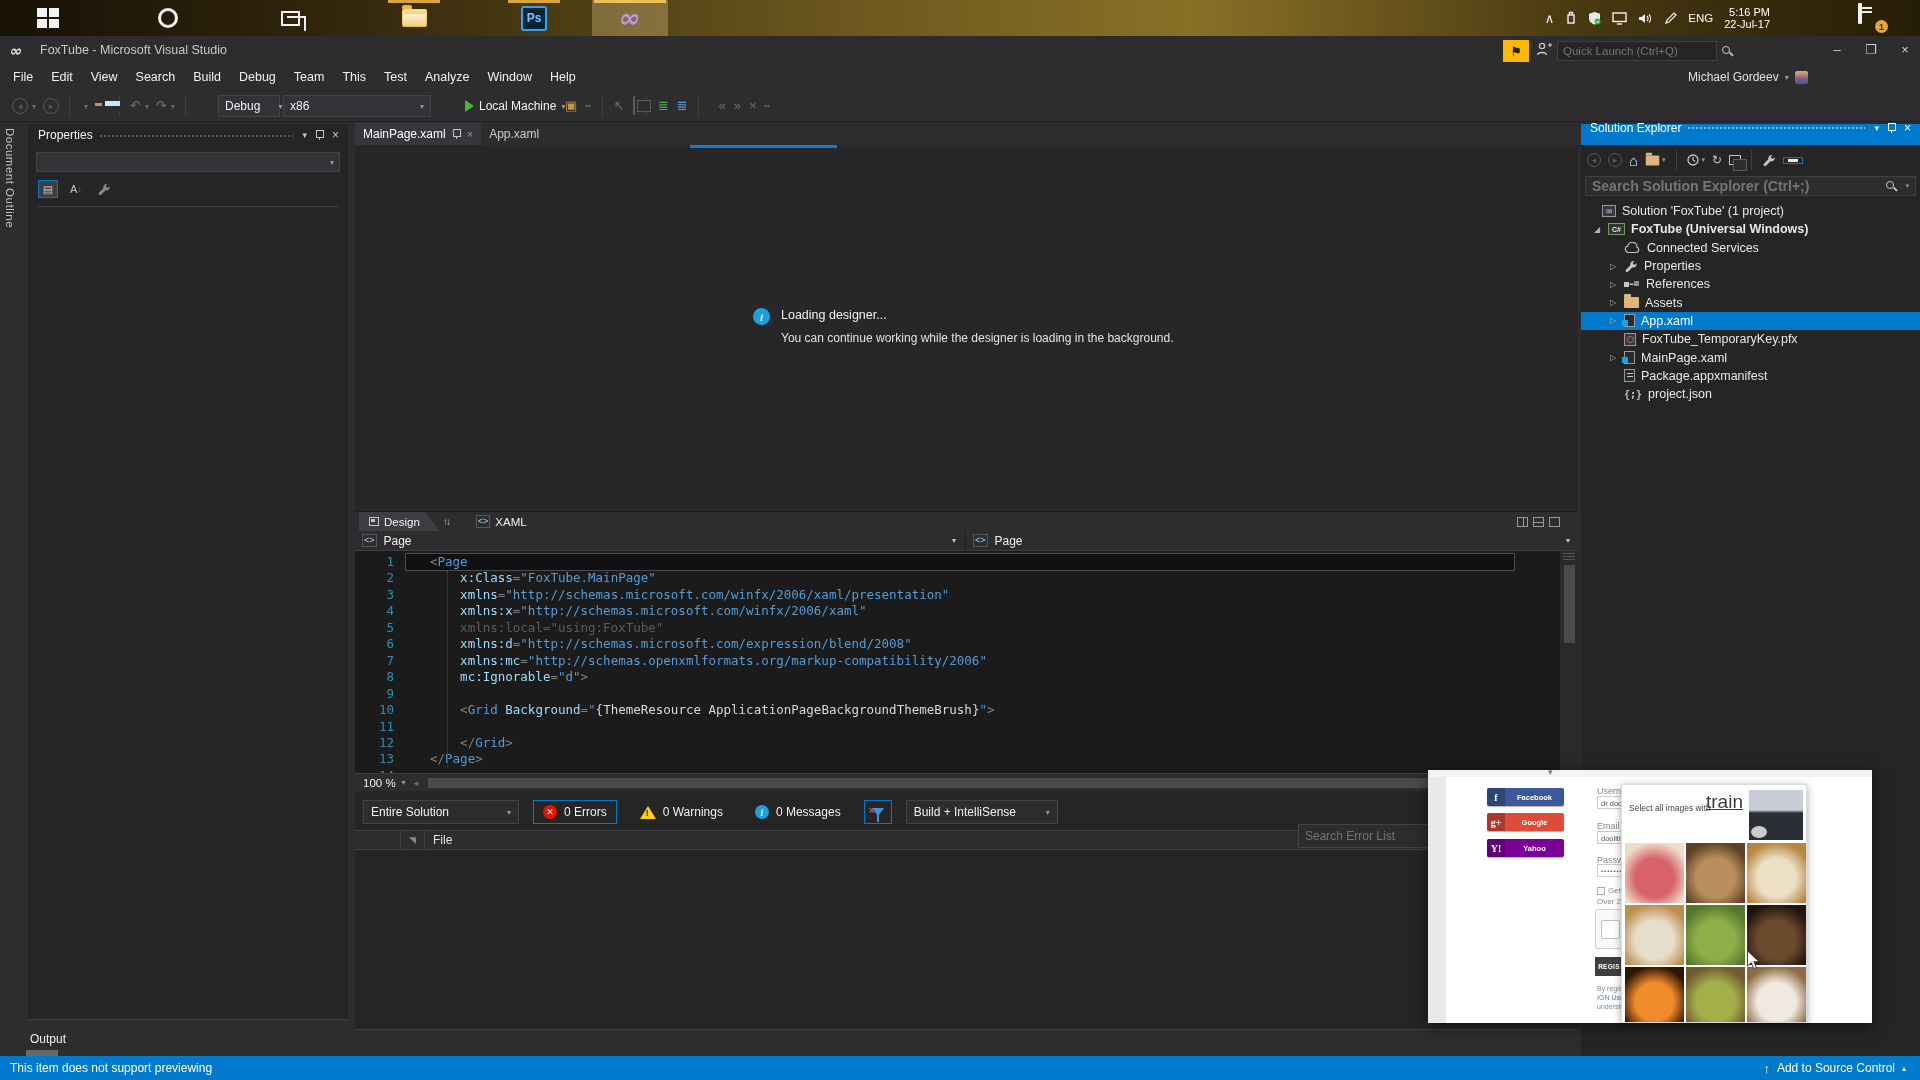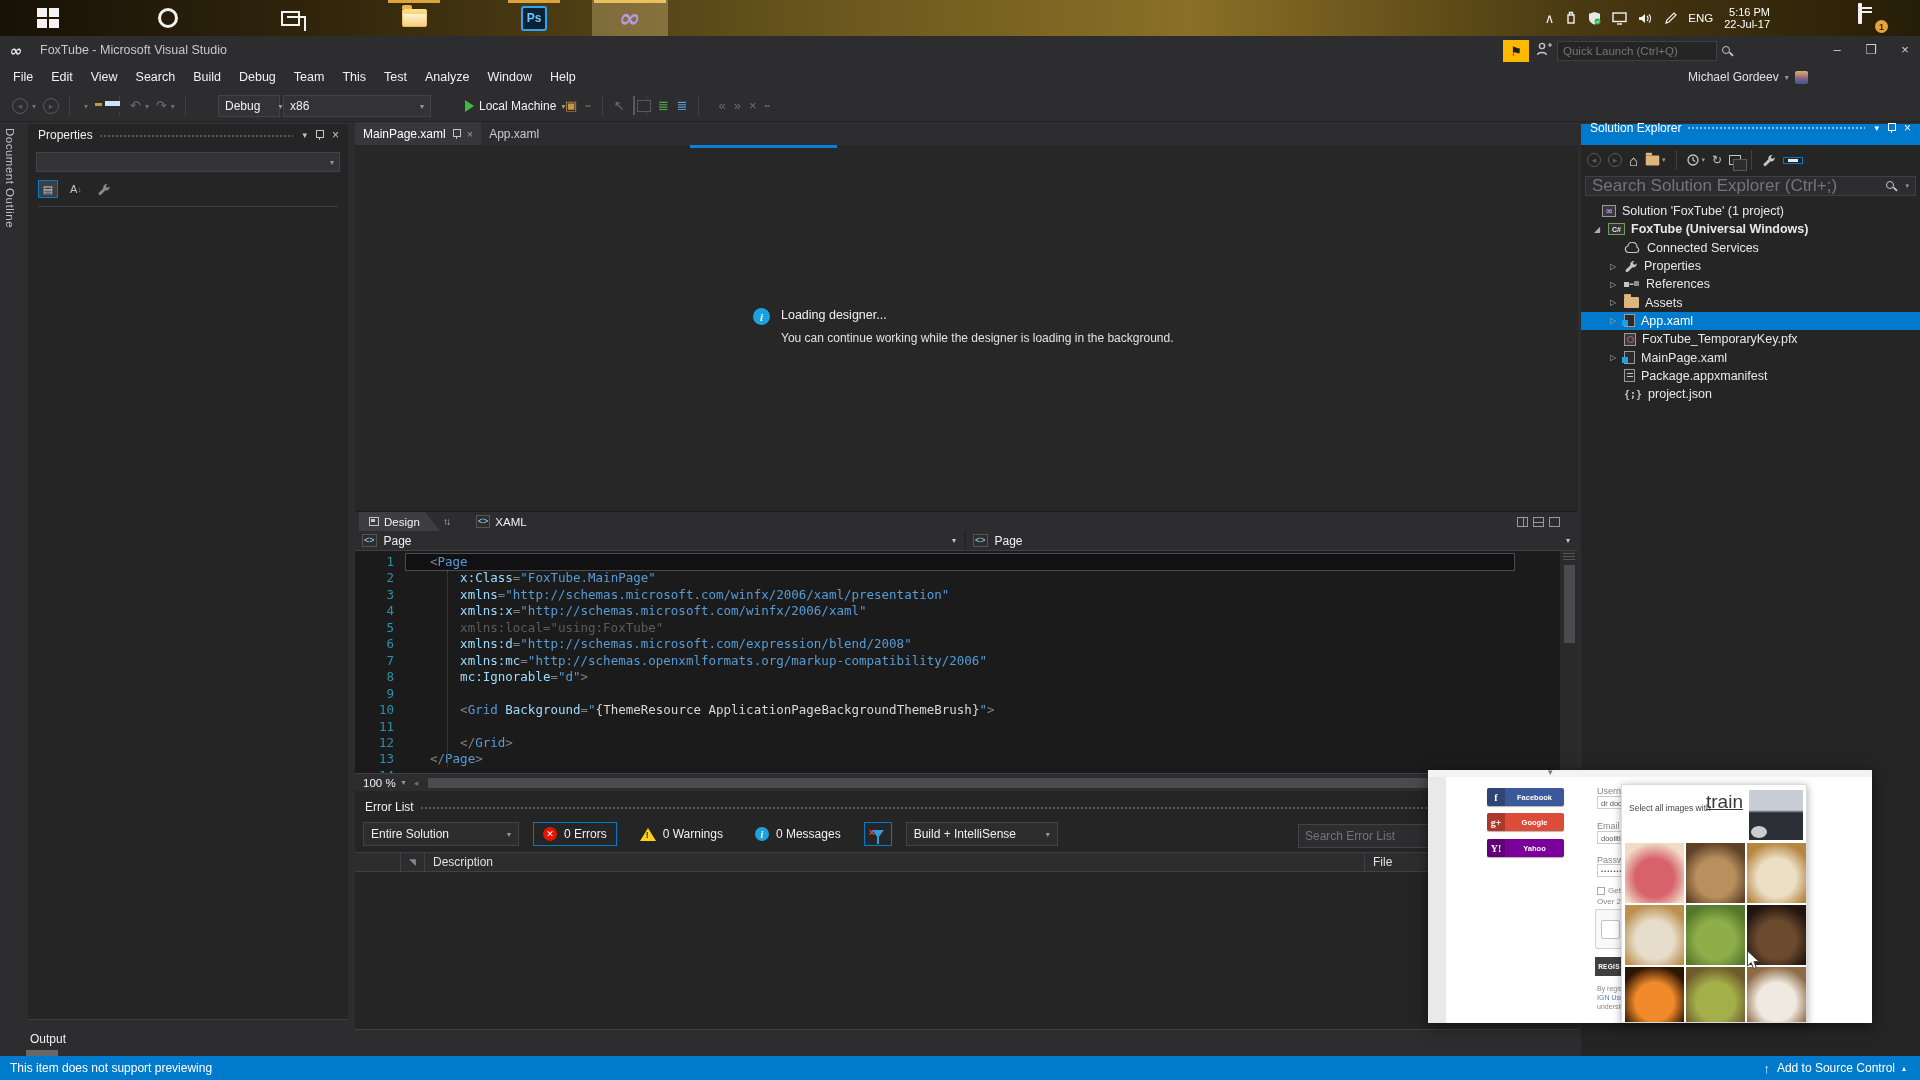--- a/index.html
+++ b/index.html
@@ -169,21 +169,21 @@
   #solexp{left:1581px;top:124px;width:339px;height:932px;background:#252526;}
   #se-title{height:21px;background:#007acc;display:flex;align-items:center;padding:0 6px 14px 9px;font-size:12px;color:#fff;gap:6px;}
   #se-title .ptbtn{color:#fff;}
   #se-title .pinicon::before{border-color:#fff;}
   #se-title .pinicon::after{background:#fff;}
   #se-toolbar{display:flex;align-items:center;gap:7px;padding:5px 6px 4px;}
   .seic{color:#c5c5c5;font-size:12px;display:flex;align-items:center;}
   .seic.boxed{border:1px solid #007acc;padding:1px 4px;}
   .sedash{width:10px;height:3px;background:#e8e8e8;}
   #se-search{margin:2px 4px 6px;height:20px;background:#2d2d30;border:1px solid #3f3f46;display:flex;align-items:center;padding:0 6px;}
-  #se-search input{flex:1;background:transparent;border:none;outline:none;color:#999;font-size:17px;font-family:"Liberation Sans",sans-serif;}
+  #se-search input{flex:1;background:transparent;border:none;outline:none;color:#999;font-size:14px;font-family:"Liberation Sans",sans-serif;font-weight:bold;}
   #se-tree{font-size:12.5px;color:#e8e8e8;}
   .trow{height:18.3px;display:flex;align-items:center;position:relative;}
   .trow.sel{background:#007acc;color:#fff;}
   .tw-arrow{position:absolute;font-size:8px;color:#b0b0b0;}
   .tlabel{white-space:nowrap;}
   .ic{display:inline-flex;align-items:center;justify-content:center;}
   .ic-sol{width:14px;height:12px;border:1px solid #9a9a9a;background:#3a3a3e;color:#c39ade;font:bold 9px "DejaVu Sans",sans-serif;line-height:10px;}
   .ic-cs{width:17px;height:12px;border:1px solid #6e9e5a;background:#333;color:#e8e8e8;font:bold 7px "Liberation Sans",sans-serif;}
   .ic-xaml{width:11px;height:13px;border:1px solid #9a9a9a;background:#2b2b2e;position:relative;}
   .ic-xaml::after{content:"";position:absolute;left:-3px;bottom:0;width:6px;height:6px;background:#1ba1e2;}
@@ -477,24 +477,20 @@
     <span id="zoomctl">
       <span>100 %</span>
       <span class="dd">▾</span>
     </span>
     <span class="dim" style="font-size:9px">◂</span>
     <span class="hthumb"></span>
   </div>
 </div>
 
 <div id="errorlist" class="abs">
-  <div class="panel-title">
-    <span>Error List</span>
-    <span class="titledots"></span>
-  </div>
   <div id="el-toolbar">
     <span class="el-combo" style="width:156px">
       <span>Entire Solution</span>
       <span class="dd" style="font-size:8px;color:#999;margin-left:auto">▾</span>
     </span>
     <span class="el-btn sel">
       <span class="errcirc">✕</span>
       <span>0 Errors</span>
     </span>
     <span class="el-btn">
@@ -512,21 +508,20 @@
       <span>Build + IntelliSense</span>
       <span class="dd" style="font-size:8px;color:#999;margin-left:auto">▾</span>
     </span>
   </div>
   <div id="el-search">
     <input placeholder="Search Error List" style="">
   </div>
   <div id="el-header">
     <span class="c0"></span>
     <span class="c1">◥</span>
-    <span class="cdesc">Description</span>
     <span class="cfile">File</span>
   </div>
 </div>
 
 <div id="solexp" class="abs">
   <div id="se-title">
     <span>Solution Explorer</span>
     <span class="titledots blue"></span>
     <span class="ptbtn">▾</span>
     <span class="pinicon"></span>

